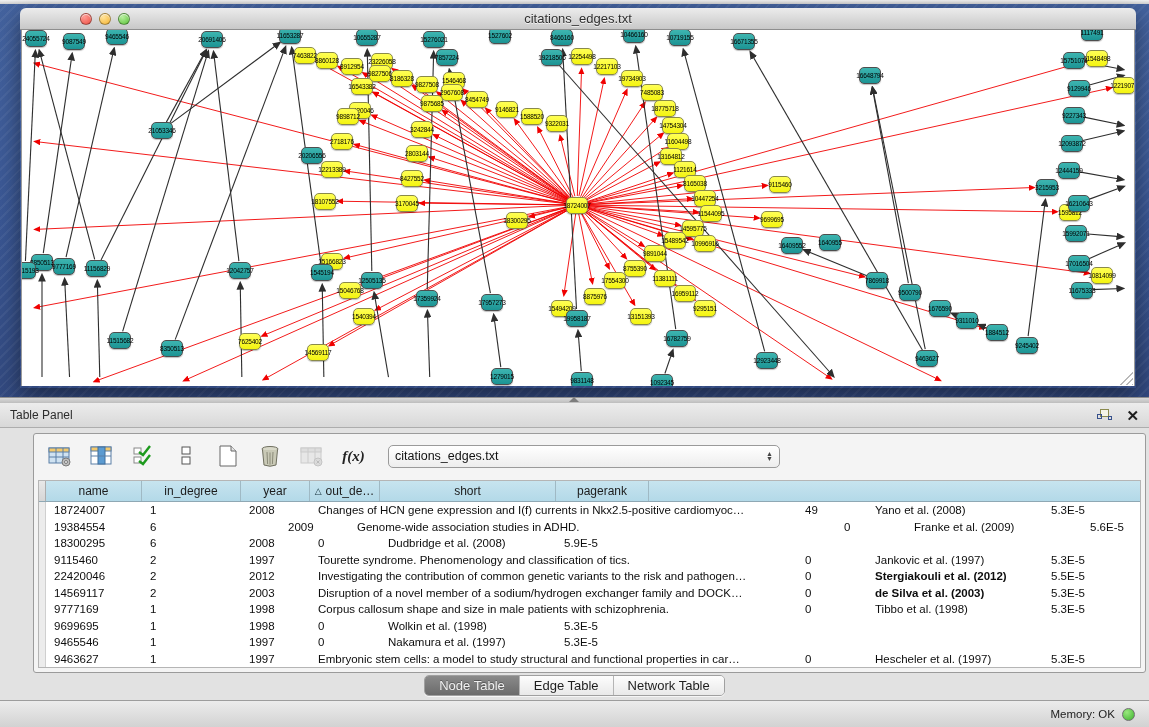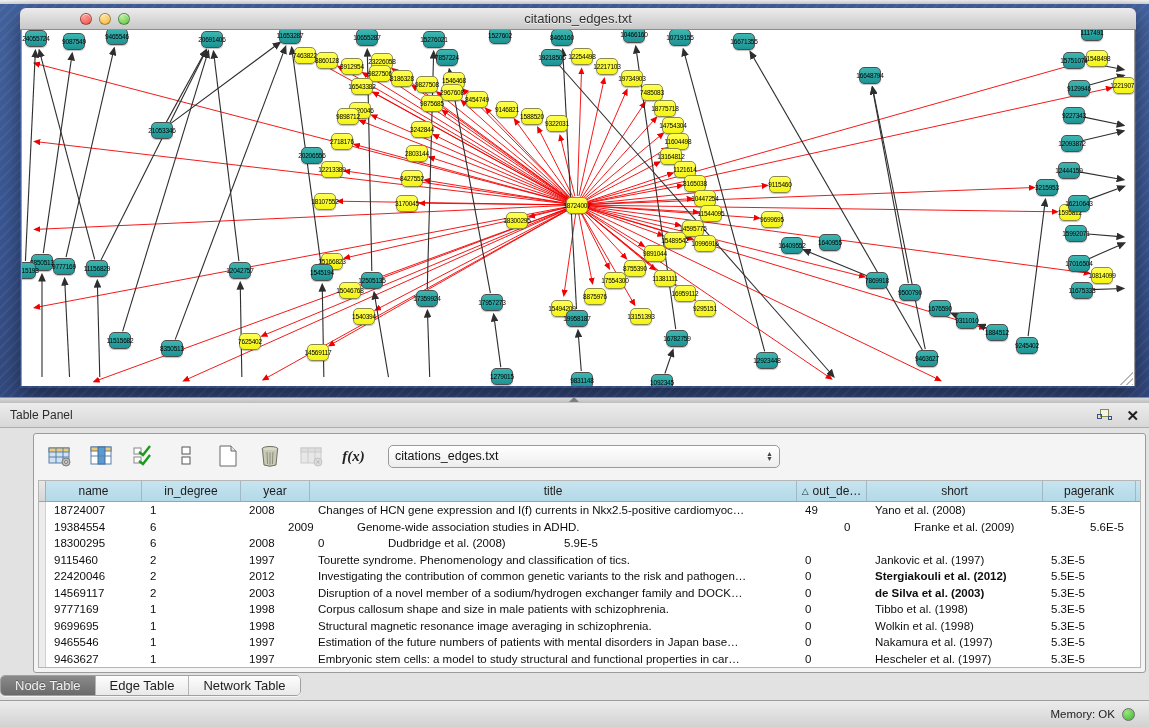--- a/index.html
+++ b/index.html
@@ -95,21 +95,21 @@
   .tbody { position:relative; flex:1; display:flex; }
   .rows { flex:1; }
   .tr { display:flex; height:16.5px; align-items:center; }
   .td { font-size:11.5px; color:#0d0d0d; padding-left:8px; white-space:nowrap; overflow:hidden; }
   .gutter-b { height:100%; background:#ececec; border-right:1px solid #cfcfcf; padding:0; }
   .vscroll { flex:0 0 16px; background:#f4f4f4; border-left:1px solid #c9c9c9; position:relative; }
   .vthumb { position:absolute; left:2px; top:3px; width:11px; height:38px; border-radius:6px;
     background:linear-gradient(90deg,#c2c2c2,#a8a8a8); border:1px solid #979797; }
   
   .tabsbar { position:absolute; left:0; top:272px; width:1149px; height:24px;
-    display:flex; }
+    display:flex; justify-content:center; }
   .seg { display:flex; border:1px solid #a0a0a0; border-radius:5px; overflow:hidden; height:21px;
     box-shadow:0 1px 0 rgba(255,255,255,.7); }
   .seg .tab { padding:0 14px; font-size:13px; display:flex; align-items:center;
     background:linear-gradient(#fdfdfd,#e9e9e9); color:#1e1e1e; border-right:1px solid #b5b5b5; cursor:pointer; }
   .seg .tab:last-child { border-right:0; }
   .seg .tab.active { background:linear-gradient(#8a8a8a,#6b6b6b); color:#f0f0f0;
     text-shadow:0 -1px 0 rgba(0,0,0,.3); }
   
   .statusbar { position:absolute; left:0; top:700px; width:1149px; height:27px;
     background:linear-gradient(#ececec,#d2d2d2); border-top:1px solid #9d9d9d;
@@ -702,23 +702,20 @@
           <div class="th gutter-h" style="width:7px;flex:0 0 7px"></div>
         <div class="th" style="width: 96px; flex: 0 0 96px;">
               <span>name</span>
             </div>
             <div class="th" style="width: 99px; flex: 0 0 99px;">
               <span>in_degree</span>
             </div>
             <div class="th" style="width: 69px; flex: 0 0 69px;">
               <span>year</span>
             </div>
-            <div class="th" style="width: 487px; flex: 0 0 487px;">
-              <span>title</span>
-            </div>
             <div class="th" style="width: 70px; flex: 0 0 70px;">
               <span class="sort">△</span>
               <span>out_de…</span>
             </div>
             <div class="th" style="width: 176px; flex: 0 0 176px;">
               <span>short</span>
             </div>
             <div class="th" style="width: 93px; flex: 0 0 93px;">
               <span>pagerank</span>
             </div>
@@ -792,31 +789,29 @@
                 <div class="td" style="flex: 0 0 487px; width: 487px;">Corpus callosum shape and size in male patients with schizophrenia.</div>
                 <div class="td" style="flex: 0 0 70px; width: 70px;">0</div>
                 <div class="td" style="flex: 0 0 176px; width: 176px;">Tibbo et al. (1998)</div>
                 <div class="td" style="flex: 0 0 93px; width: 93px;">5.3E-5</div>
               </div>
               <div class="tr">
                 <div class="td gutter-b" style="flex: 0 0 7px; width: 7px; height: 100%;"></div>
                 <div class="td" style="flex: 0 0 96px; width: 96px;">9699695</div>
                 <div class="td" style="flex: 0 0 99px; width: 99px;">1</div>
                 <div class="td" style="flex: 0 0 69px; width: 69px;">1998</div>
-                <div class="td" style="flex: 0 0 487px; width: 487px;">Structural magnetic resonance image averaging in schizophrenia.</div>
                 <div class="td" style="flex: 0 0 70px; width: 70px;">0</div>
                 <div class="td" style="flex: 0 0 176px; width: 176px;">Wolkin et al. (1998)</div>
                 <div class="td" style="flex: 0 0 93px; width: 93px;">5.3E-5</div>
               </div>
               <div class="tr">
                 <div class="td gutter-b" style="flex: 0 0 7px; width: 7px; height: 100%;"></div>
                 <div class="td" style="flex: 0 0 96px; width: 96px;">9465546</div>
                 <div class="td" style="flex: 0 0 99px; width: 99px;">1</div>
                 <div class="td" style="flex: 0 0 69px; width: 69px;">1997</div>
-                <div class="td" style="flex: 0 0 487px; width: 487px;">Estimation of the future numbers of patients with mental disorders in Japan base…</div>
                 <div class="td" style="flex: 0 0 70px; width: 70px;">0</div>
                 <div class="td" style="flex: 0 0 176px; width: 176px;">Nakamura et al. (1997)</div>
                 <div class="td" style="flex: 0 0 93px; width: 93px;">5.3E-5</div>
               </div>
               <div class="tr">
                 <div class="td gutter-b" style="flex: 0 0 7px; width: 7px; height: 100%;"></div>
                 <div class="td" style="flex: 0 0 96px; width: 96px;">9463627</div>
                 <div class="td" style="flex: 0 0 99px; width: 99px;">1</div>
                 <div class="td" style="flex: 0 0 69px; width: 69px;">1997</div>
                 <div class="td" style="flex: 0 0 487px; width: 487px;">Embryonic stem cells: a model to study structural and functional properties in car…</div>

